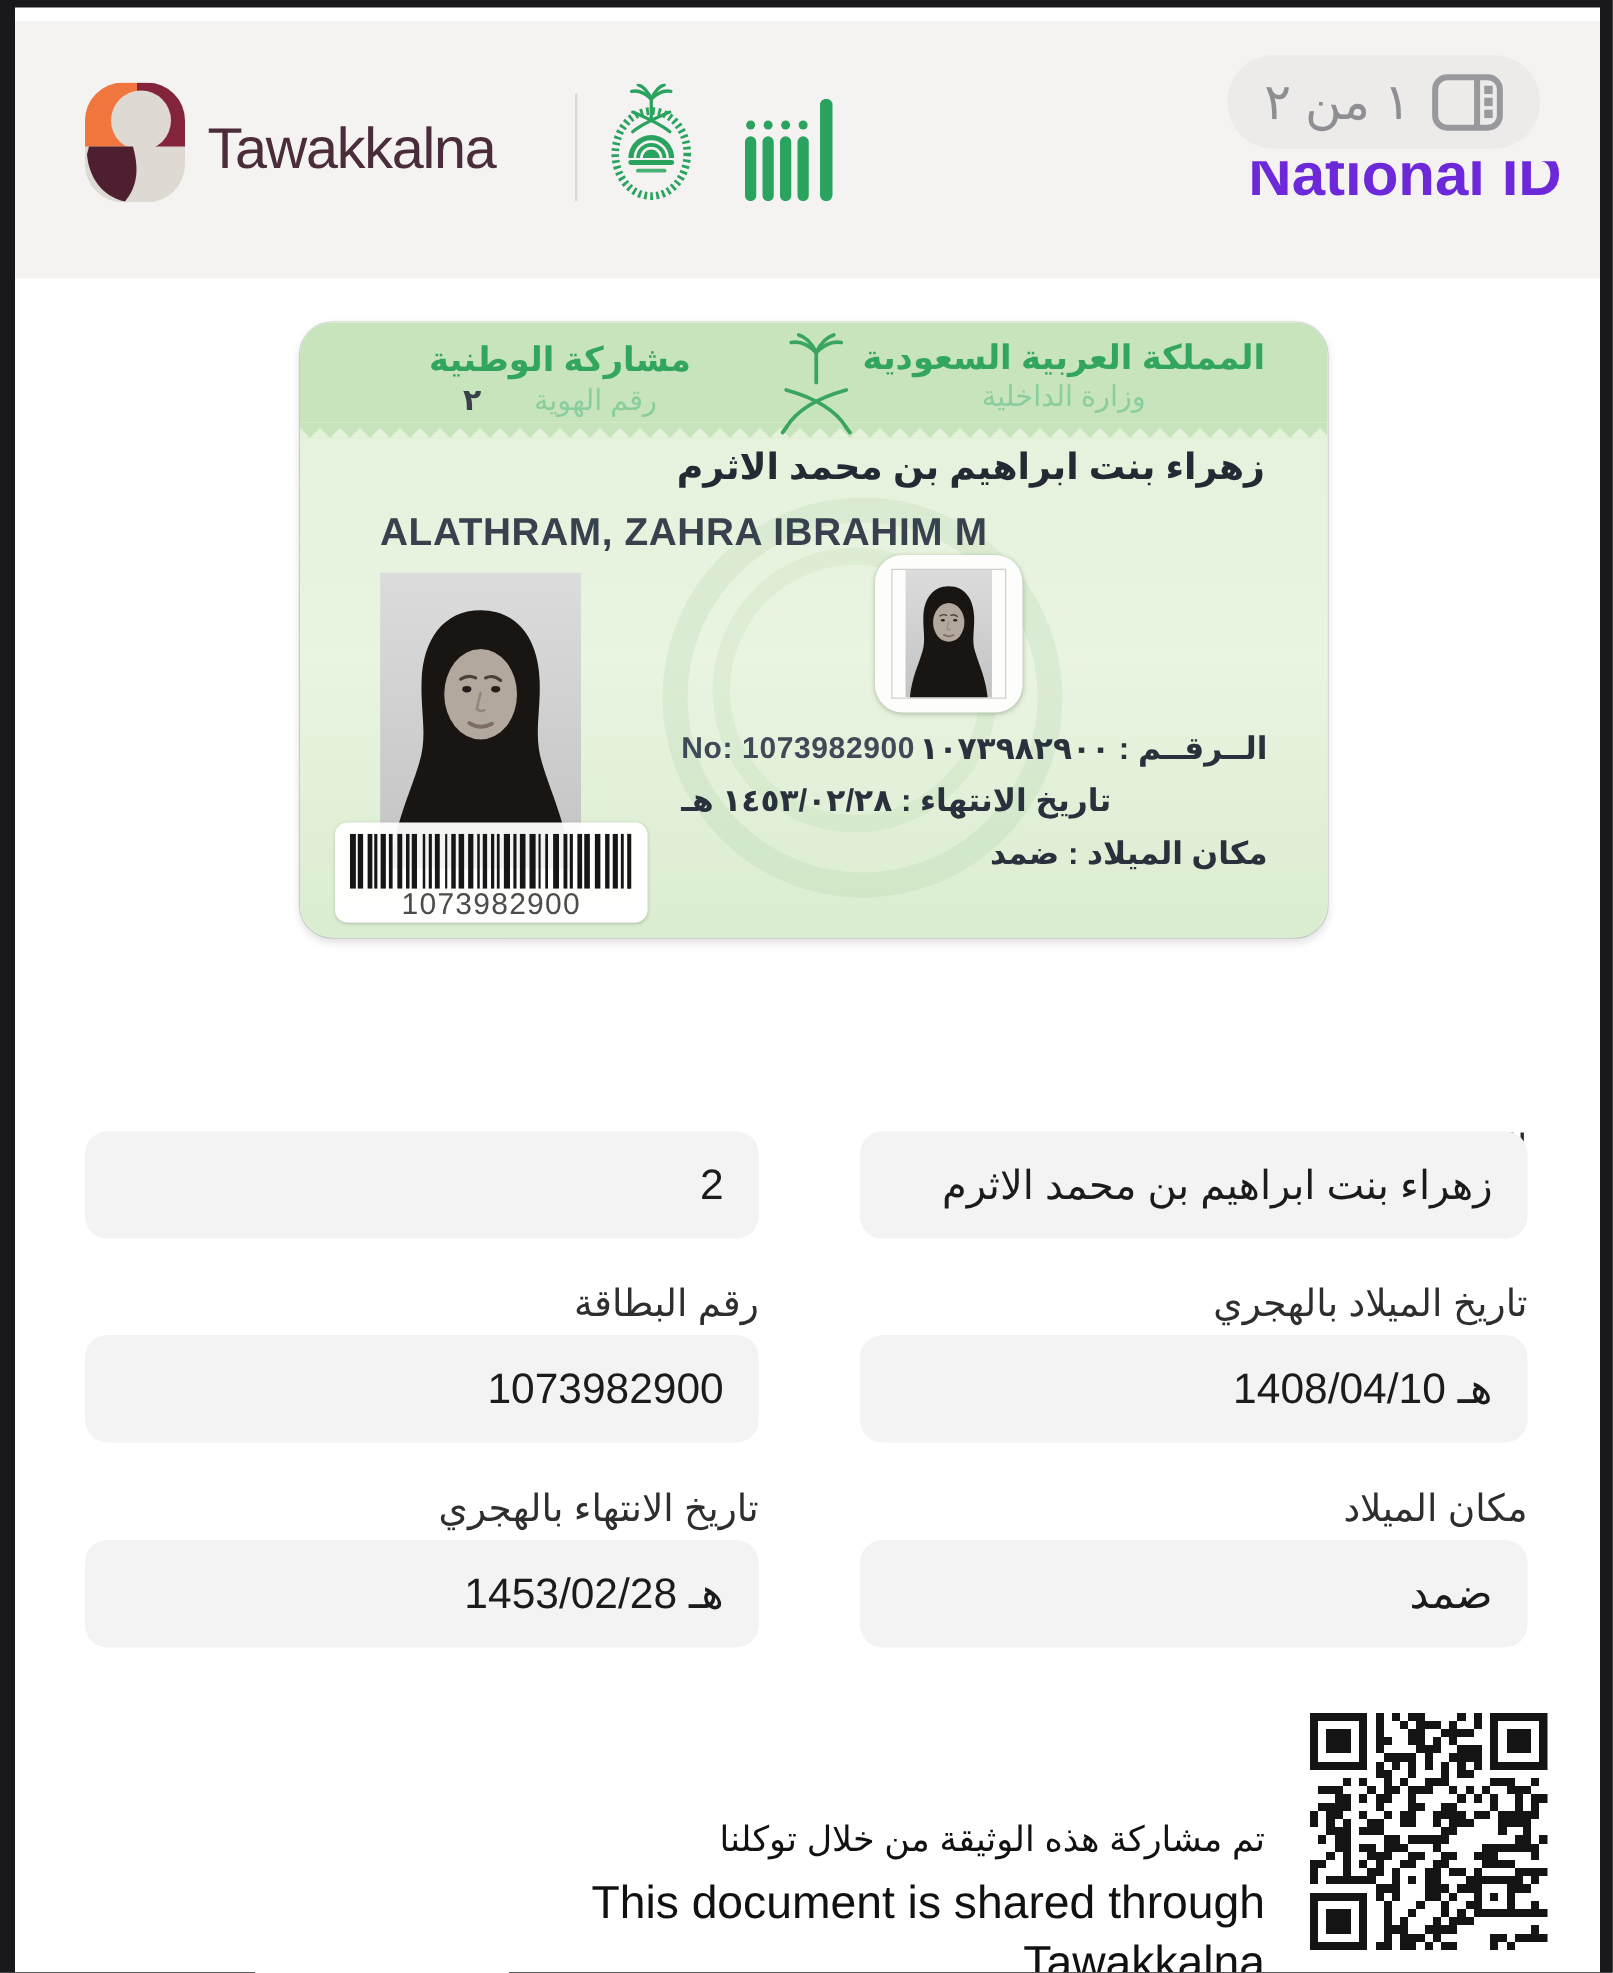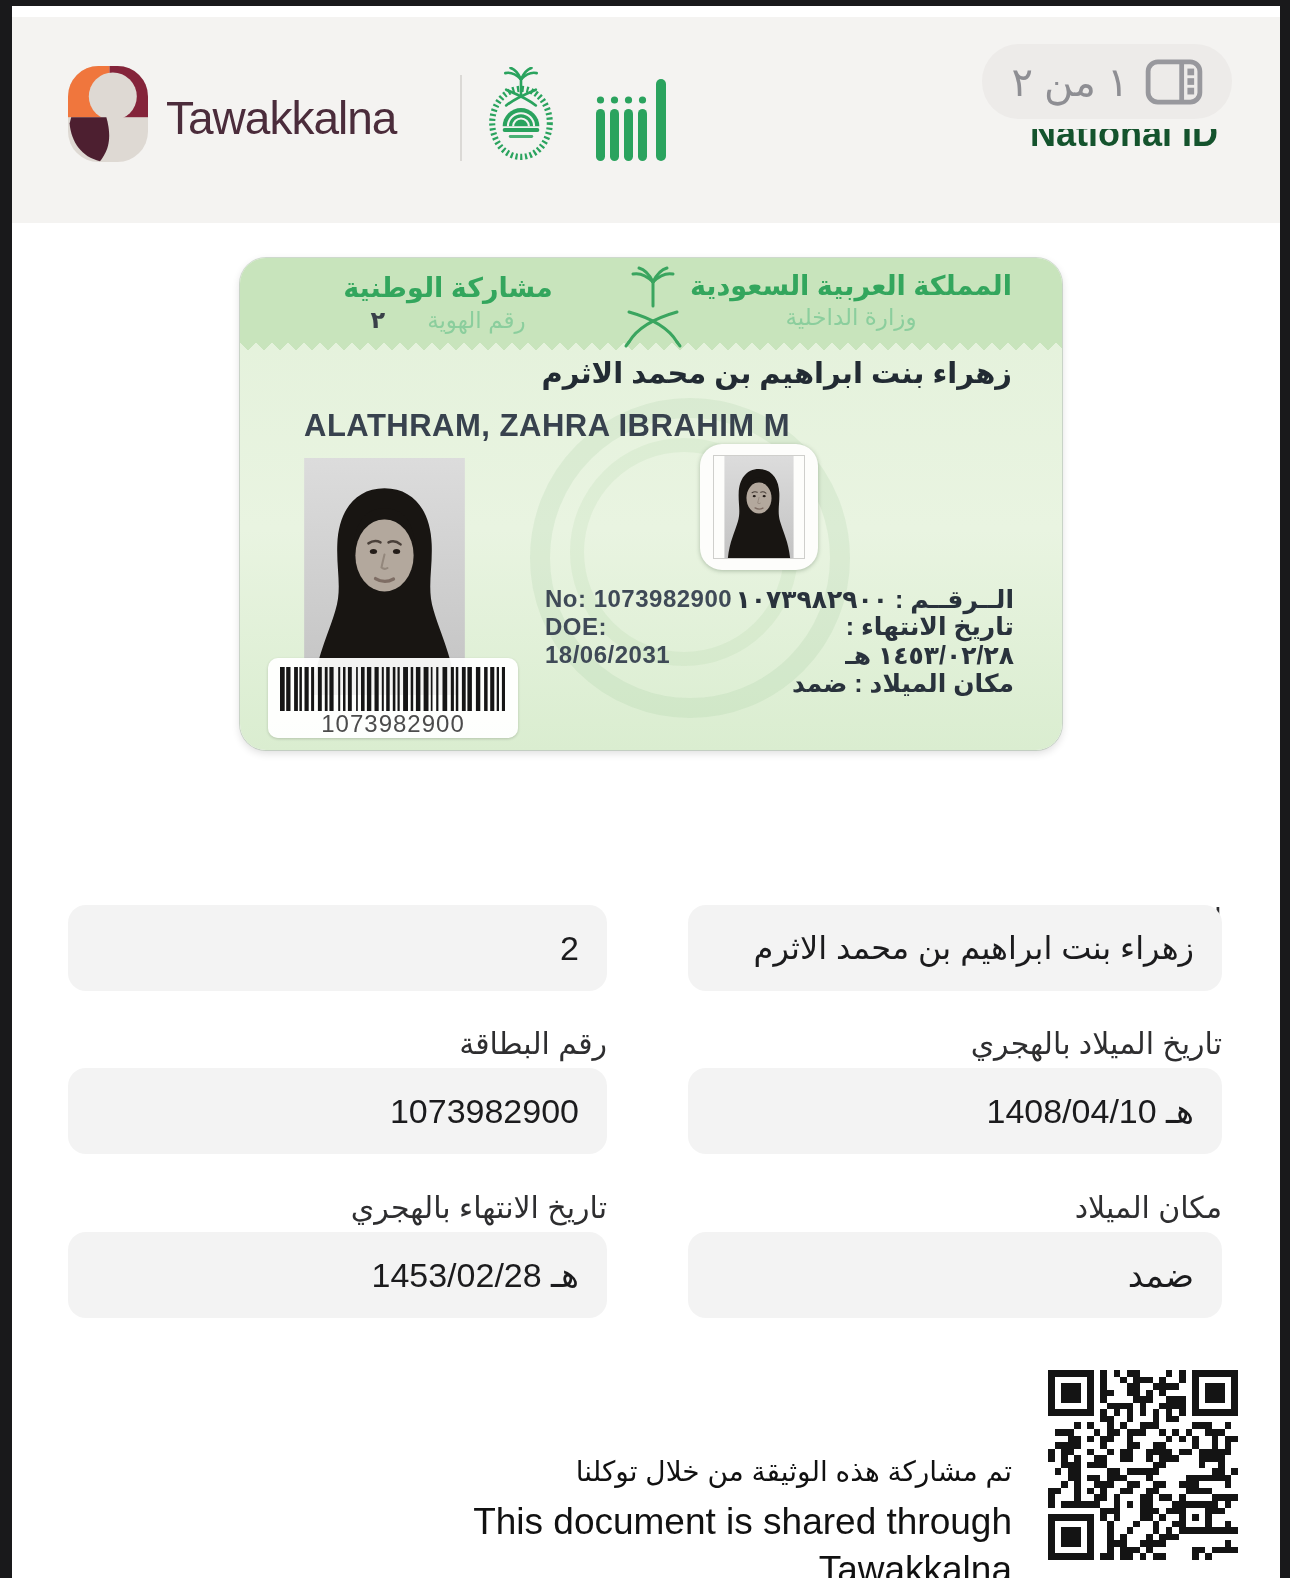--- a/index.html
+++ b/index.html
@@ -12,21 +12,21 @@
   .taw-icon{position:absolute;left:56px;top:49px;width:80px;height:96px;}
   .taw-name{position:absolute;left:154px;top:74px;font-size:46px;font-weight:500;color:#4b2c3b;letter-spacing:-1px;}
   .hdr-divider{position:absolute;left:448px;top:58px;width:2px;height:86px;background:#dbd9d6;}
   .moi{position:absolute;left:464px;top:50px;width:90px;height:96px;}
   .absher{position:absolute;left:584px;top:62px;width:72px;height:82px;}
   .pill{position:absolute;left:970px;top:27px;width:250px;height:75px;border-radius:37px;background:#edebe9;
     display:flex;align-items:center;justify-content:center;gap:16px;}
   .pill-txt{font-size:40px;color:#8e8e93;direction:rtl;}
   .pill-ico{width:58px;height:46px;}
   .title-clip{position:absolute;left:962px;top:112px;width:300px;height:30px;overflow:hidden;text-align:center;}
-  .title-clip span{display:inline-block;margin-top:-16px;font-size:36px;font-weight:700;color:#14532d;letter-spacing:0;}
+  .title-clip span{display:inline-block;margin-top:-16px;font-size:48px;font-weight:700;color:#6d28d9;letter-spacing:0;}
 
   
   .card{position:absolute;left:228px;top:252px;width:822px;height:492px;border-radius:26px;overflow:hidden;
     background:linear-gradient(180deg,#e3f1da 0%,#e9f4e1 55%,#daedd0 100%);
     box-shadow:0 0 0 1px rgba(130,160,125,.35),0 3px 8px rgba(0,0,0,.14);}
   .card-band{position:absolute;left:0;top:0;width:100%;height:80px;background:#c8e4bc;}
   .card-zz{position:absolute;left:0;top:80px;width:100%;height:12px;
     background:conic-gradient(from -45deg at 50% 100%, #c8e4bc 0 90deg, transparent 90deg) 0 0/16px 12px repeat-x;}
   .wm1,.wm2{position:absolute;border-radius:50%;pointer-events:none;}
   .wm1{left:290px;top:140px;width:280px;height:280px;border:20px solid rgba(125,185,120,.12);}
@@ -204,21 +204,20 @@
             <use href="#portrait"></use>
           </svg>
     </div>
 
     <div class="card-rows">
       <div class="crow">
         <span class="en">No: 1073982900</span>
         <span class="ar">الــرقــم : ١٠٧٣٩٨٢٩٠٠</span>
       </div>
       <div class="crow">
-        <span class="en">DOE: 18/06/2031</span>
         <span class="ar">تاريخ الانتهاء : ١٤٥٣/٠٢/٢٨ هـ</span>
       </div>
       <div class="crow">
         <span class="en"></span>
         <span class="ar">مكان الميلاد : ضمد</span>
       </div>
     </div>
 
     <div class="bstick">
       <svg class="bars" id="barcode" viewBox="0 0 226 44" preserveAspectRatio="none">

